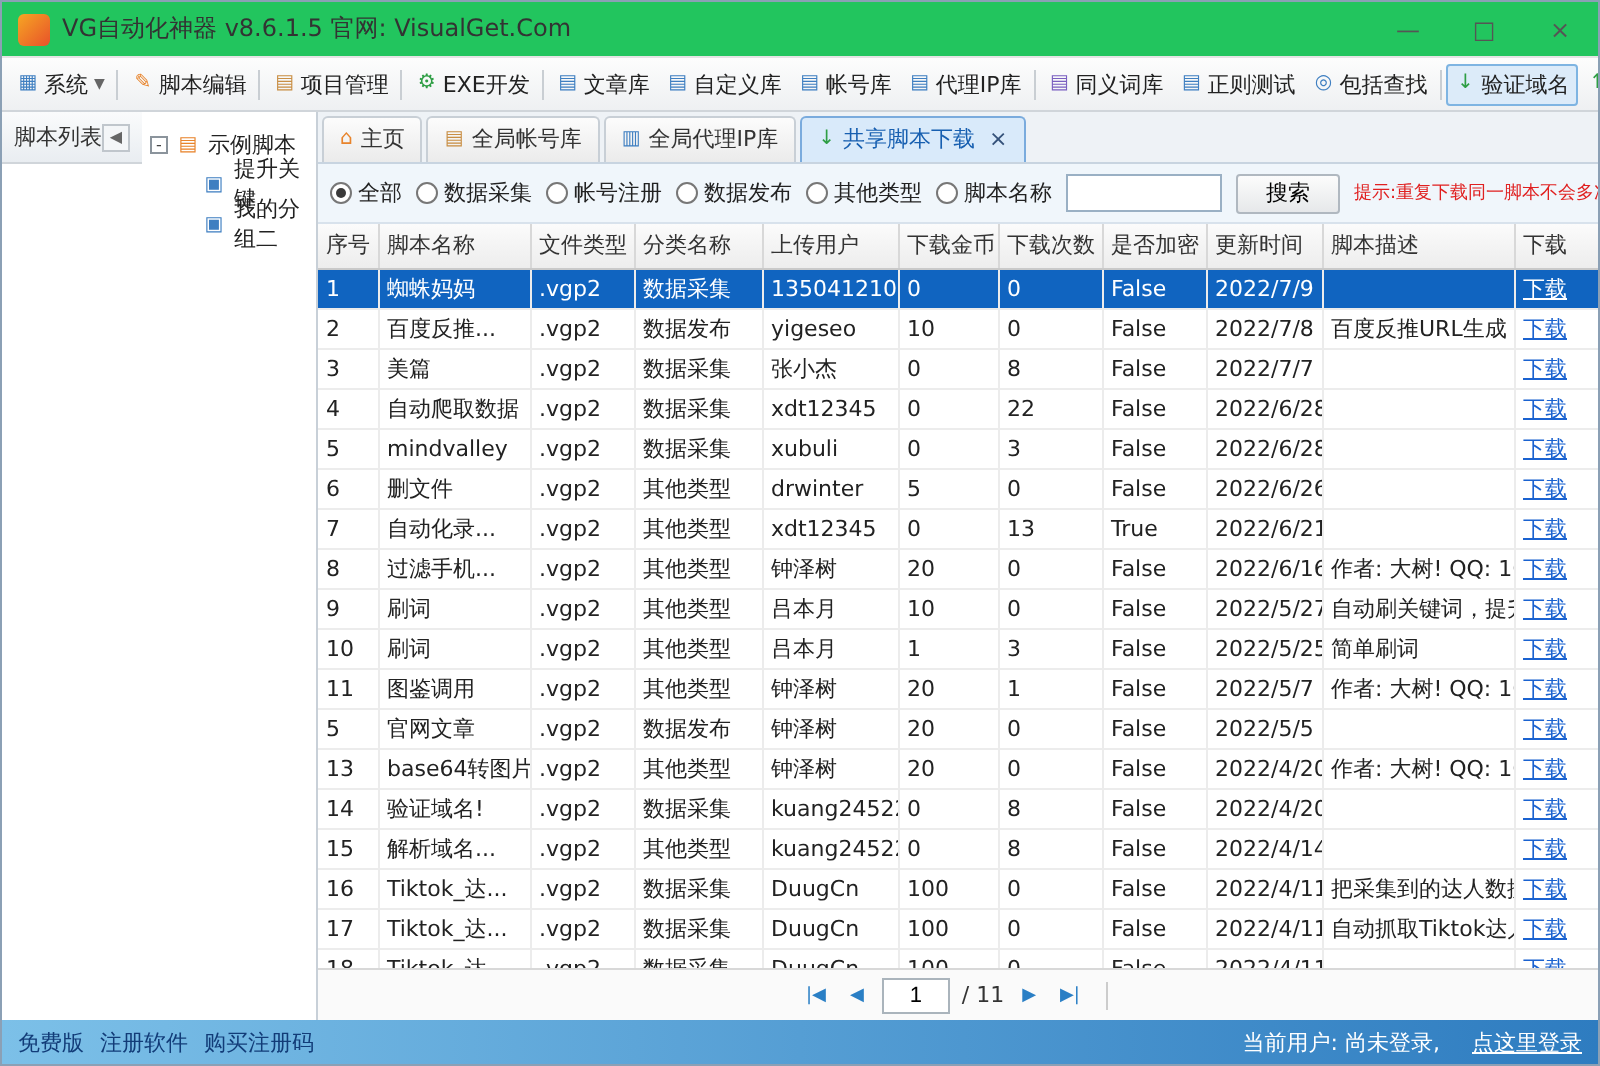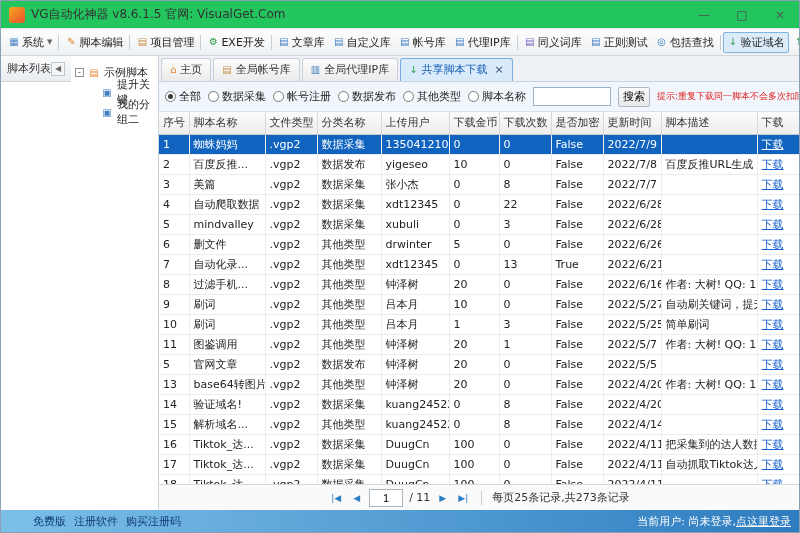--- a/index.html
+++ b/index.html
@@ -41,43 +41,43 @@
   .tab.active { background:#d9eafa; border-color:#7aabdd; color:#175fb0; }
   .tab-icon { font-size:10px; }
   .tab-close { margin-left:3px; font-size:11px; color:#35527a; line-height:10px; }
 
   
   .filterbar { height:30px; flex:none; background:#f0f6fb; border-bottom:1px solid #d8e2ec; display:flex; align-items:center; padding:0 6px; gap:7px; white-space:nowrap; overflow:hidden; }
   .radio-item { display:flex; align-items:center; gap:3px; font-size:11px; color:#222; cursor:default; flex:none; }
   .radio { width:11px; height:11px; border:1px solid #777; border-radius:50%; background:#fff; position:relative; flex:none; }
   .radio.checked::after { content:""; position:absolute; left:2px; top:2px; right:2px; bottom:2px; background:#3a3a3a; border-radius:50%; }
   .search-input { width:78px; height:19px; border:1px solid #9ab0c4; background:#fff; font-size:11px; padding:0 3px; flex:none; }
-  .search-btn { height:20px; padding:0 4px; font-size:11px; border:1px solid #b0b8c0; background:linear-gradient(#fcfcfc,#e6e8ea); border-radius:2px; flex:none; cursor:default; }
+  .search-btn { height:20px; padding:0 14px; font-size:11px; border:1px solid #b0b8c0; background:linear-gradient(#fcfcfc,#e6e8ea); border-radius:2px; flex:none; cursor:default; }
   .hint { color:#e02020; font-size:9px; flex:none; }
 
   
   .table-wrap { flex:1; overflow:hidden; }
   table { width:100%; border-collapse:collapse; table-layout:fixed; font-size:11px; }
   th { height:22px; font-weight:normal; text-align:left; padding:0 4px; background:linear-gradient(#fbfbfb,#ededed); border-right:1px solid #d8d8d8; border-bottom:1px solid #c9c9c9; color:#333; white-space:nowrap; overflow:hidden; }
   td { height:20px; padding:0 4px; border-right:1px solid #ececec; border-bottom:1px solid #ececec; white-space:nowrap; overflow:hidden; color:#222; }
   tr.selected td { background:#1064c0; color:#fff; }
   a.dl { color:#1a62d0; text-decoration:underline; cursor:pointer; }
   tr.selected a.dl { color:#fff; }
 
   
   .pagination { height:26px; flex:none; border-top:1px solid #d8d8d8; background:#fafafa; display:flex; align-items:center; justify-content:center; gap:6px; font-size:11px; color:#333; }
   .pg-btn { color:#2a7fc5; font-size:9px; padding:2px 3px; cursor:default; }
   .pg-input { width:34px; height:18px; border:1px solid #aab4bc; text-align:center; font-size:11px; background:#fff; }
   .pg-sep { width:1px; height:14px; background:#ccc; margin:0 4px; }
 
   
   .statusbar { height:22px; flex:none; background:linear-gradient(90deg,#7cc0e8,#2e7cc0); display:flex; align-items:center; padding:0 8px; font-size:11px; }
-  .status-left { display:flex; gap:8px; align-items:flex-end; color:#123c78;margin-left:24px; }
+  .status-left { display:flex; gap:8px; align-items:flex-end; color:#123c78; }
   .status-link { cursor:pointer; color:#123c78; }
-  .status-right { margin-left:auto; color:#fff; display:flex; gap:0; align-items:center;justify-content:center; }
+  .status-right { margin-left:auto; color:#fff; display:flex; gap:16px; align-items:center;justify-content:center; }
   .login-link { text-decoration:underline; cursor:pointer; color:#fff; }
 </style>
 </head>
 <body>
 
 <div class="window">
 
   <div class="titlebar">
     <span class="app-icon"></span>
     <span class="title">VG自动化神器 v8.6.1.5  官网: VisualGet.Com</span>
@@ -515,21 +515,20 @@
       </div>
 
       <div class="pagination">
         <span class="pg-btn">|◀</span>
         <span class="pg-btn">◀</span>
         <input class="pg-input" value="1" style="">
         <span>/ 11</span>
         <span class="pg-btn">▶</span>
         <span class="pg-btn">▶|</span>
         <span class="pg-sep"></span>
-        <span>每页25条记录,共273条记录</span>
       </div>
 
     </div>
   </div>
 
   <div class="statusbar">
     <div class="status-left">
       <span>免费版</span>
       <span class="status-link">注册软件</span>
       <span class="status-link">购买注册码</span>

